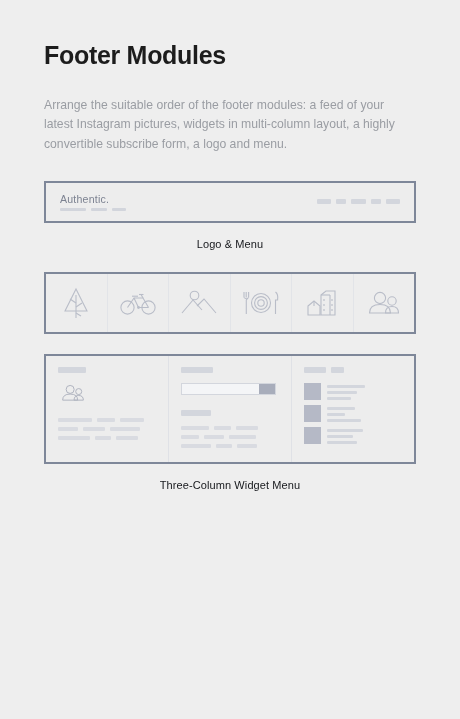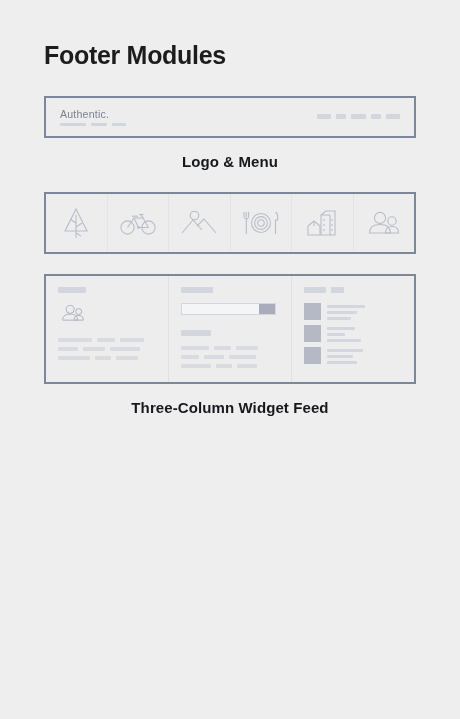--- a/index.html
+++ b/index.html
@@ -39,22 +39,22 @@
   
   .module { margin-bottom: 4px; margin-top: 20px; }
   .card {
     box-sizing: border-box;
     border: 2px solid #7e8799;
     background: #ededed;
     position: relative;
   }
   .module-label {
     text-align: center;
-    font-size: 15px;
-    font-weight: 700;
+    font-size: 11px;
+    font-weight: 400;
     color: #16181c;
     letter-spacing: 0.1px;
     margin-top: 15px;
     margin-bottom: 22px;
   }
 
   
   .card-logo {
     height: 42px;
     display: flex;
@@ -205,20 +205,21 @@
     background: #d3d6dd;
     border-radius: 1px;
   }
 </style>
 </head>
 <body>
 
 <div class="page">
 
   <h1 class="page-title">Footer Modules</h1>
+  <p class="page-desc">Arrange the suitable order of the footer modules: a feed of your latest Instagram pictures, widgets in multi-column layout, a highly convertible subscribe form, a logo and menu.</p>
 
   <div class="module">
     <div class="card card-logo">
       <div class="brand-wrap">
         <div class="brand-name">Authentic.</div>
         <div class="brand-bars">
           <i style="width:26px"></i>
           <i style="width:16px"></i>
           <i style="width:14px"></i>
         </div>
@@ -400,16 +401,16 @@
             <div class="w-item-lines">
               <i style="width:36px"></i>
                 <i style="width:26px"></i>
                 <i style="width:30px"></i>
             </div>
           </div>
         </div>
       </div>
 
     </div>
-    <div class="module-label">Three-Column Widget Feed</div>
+    <div class="module-label">Three-Column Widget Menu</div>
   </div>
 
 </div>
 
 </body></html>

